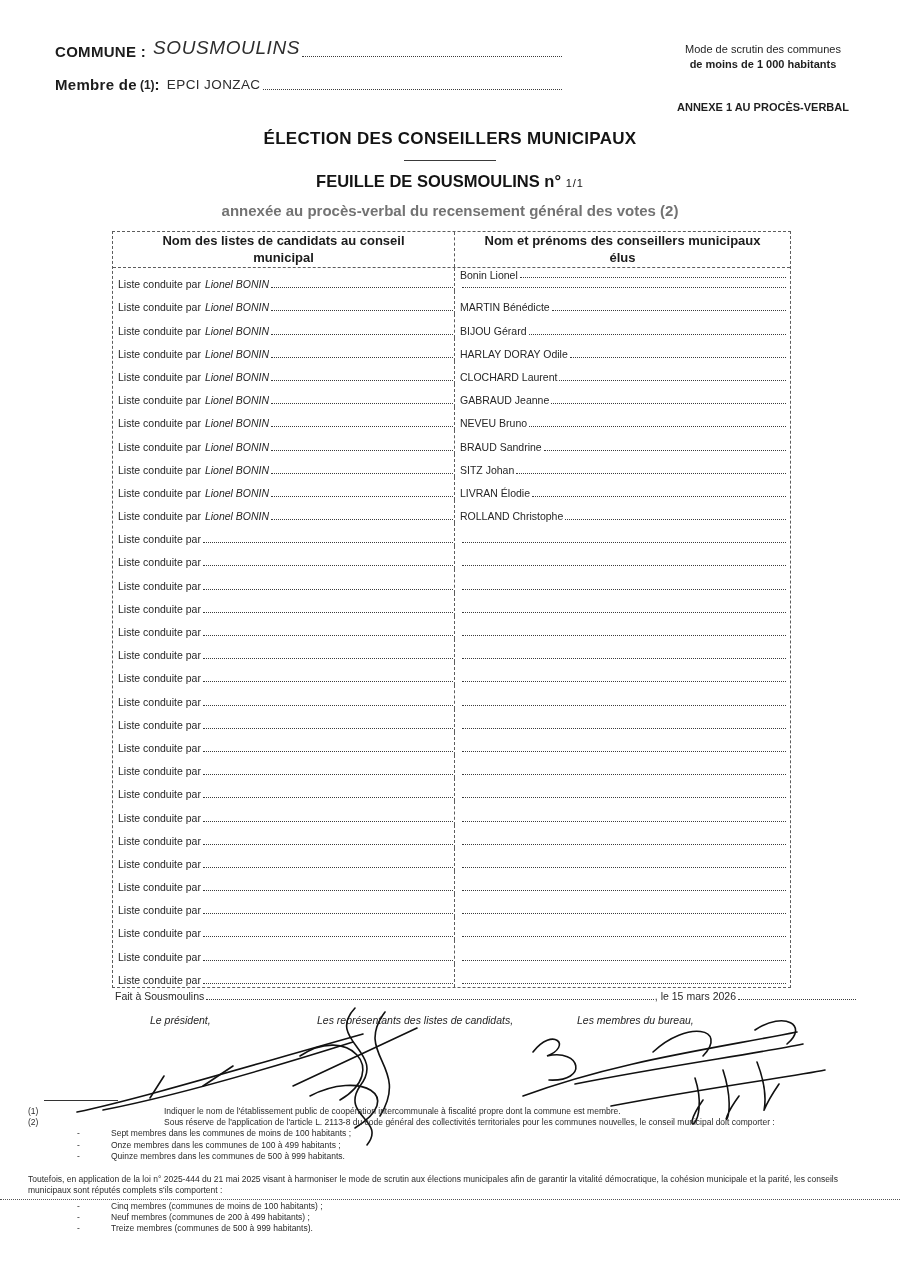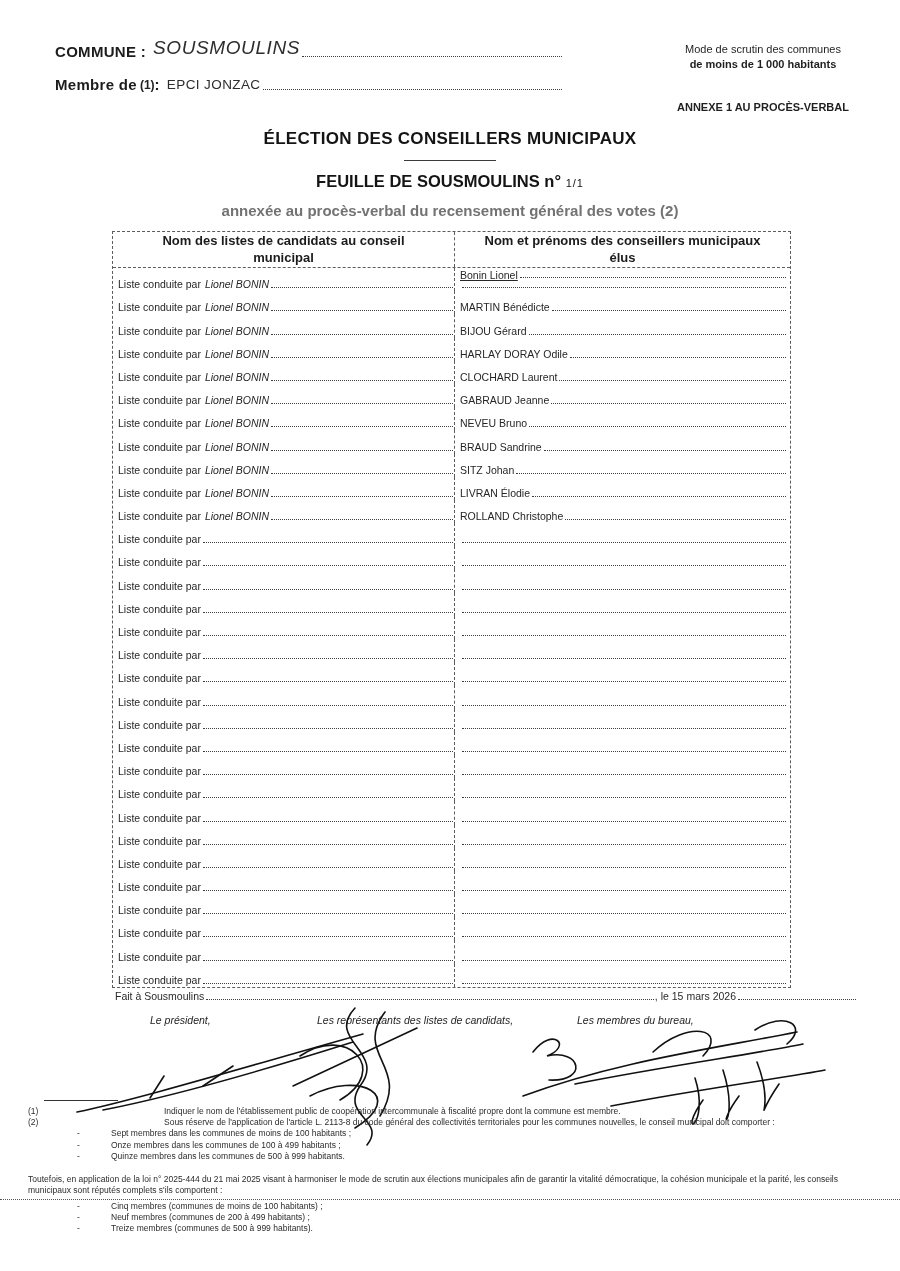--- a/index.html
+++ b/index.html
@@ -38,21 +38,21 @@
   .hc1{width:342px;border-right:1px dashed #5c5c5c;}
   .hc2{flex:1;}
   .tbody{display:flex;flex-direction:column;height:719px;}
   .trow{flex:1;display:flex;min-height:0;}
   .lcell{width:342px;border-right:1px dashed #5c5c5c;display:flex;align-items:flex-end;padding-left:5px;box-sizing:border-box;font-size:10.5px;color:#262626;}
   .rcell{flex:1;display:flex;align-items:flex-end;padding:0 3px 0 5px;font-size:10.5px;color:#262626;}
   .lbl{white-space:nowrap;padding-bottom:1px;}
   .leader-name{font-style:italic;margin-left:4px;white-space:nowrap;padding-bottom:1px;}
   .name{white-space:nowrap;padding-bottom:1px;}
   .trow.first .rcell{flex-direction:column;align-items:stretch;justify-content:space-between;padding-top:0;}
-  .first-line{display:flex;height:13px;margin-top:0;text-decoration:underline;}
+  .first-line{display:flex;height:13px;margin-top:0;}
   .first-line .name{padding-bottom:0;align-self:flex-end;}
   .bottom-dots{border-bottom:1px dotted #3c3c3c;margin:0 1px 3px 2px;}
 
   
   .fait-line{left:115px;top:986px;width:742px;display:flex;align-items:flex-end;font-size:10.5px;height:17px;color:#2a2a2a;}
   .fait-line .txt{white-space:nowrap;padding-bottom:1px;}
   .dots-date{flex:0 0 118px;border-bottom:1px dotted #3c3c3c;margin:0 1px 3px 2px;}
 
   
   .sig-label{position:absolute;top:1014px;font-style:italic;font-size:10.5px;white-space:nowrap;color:#242424;}

